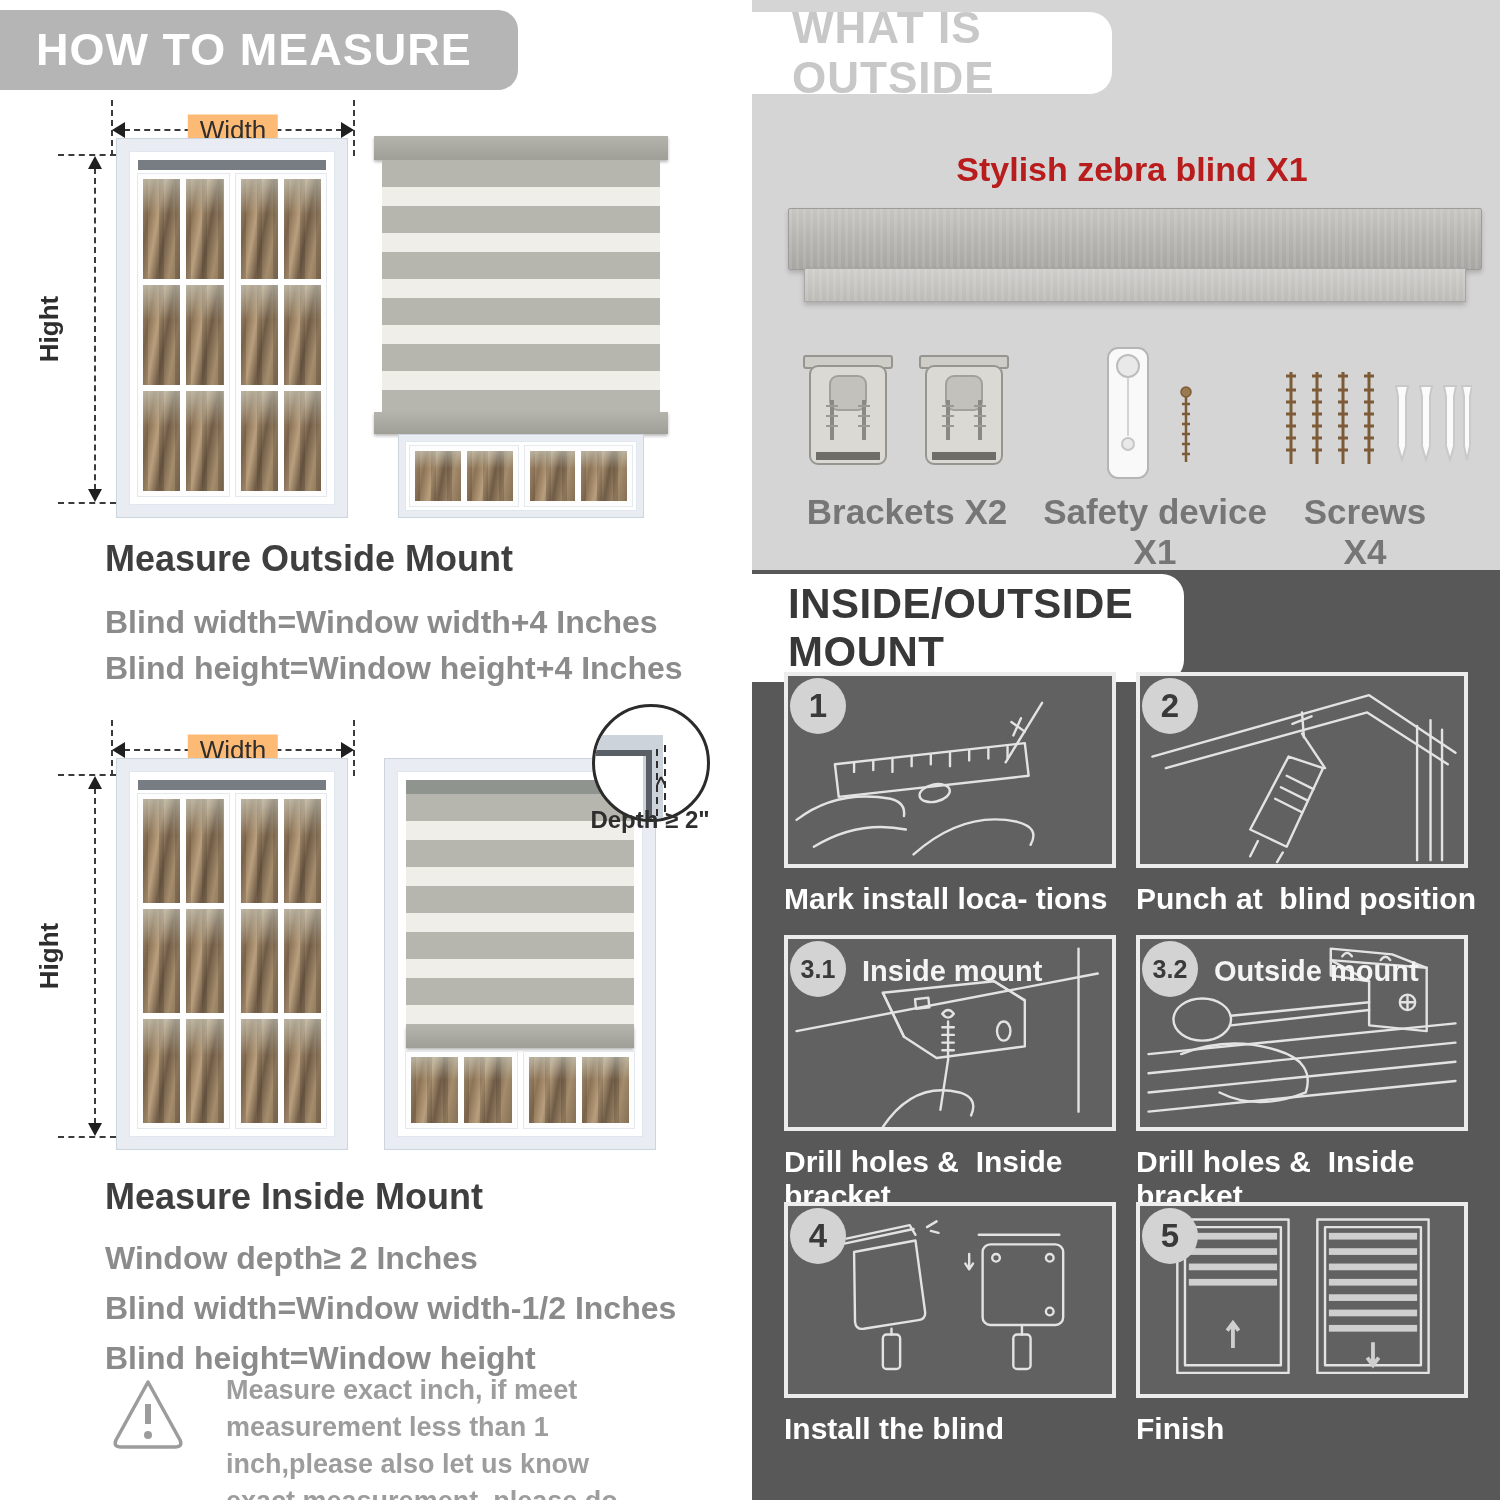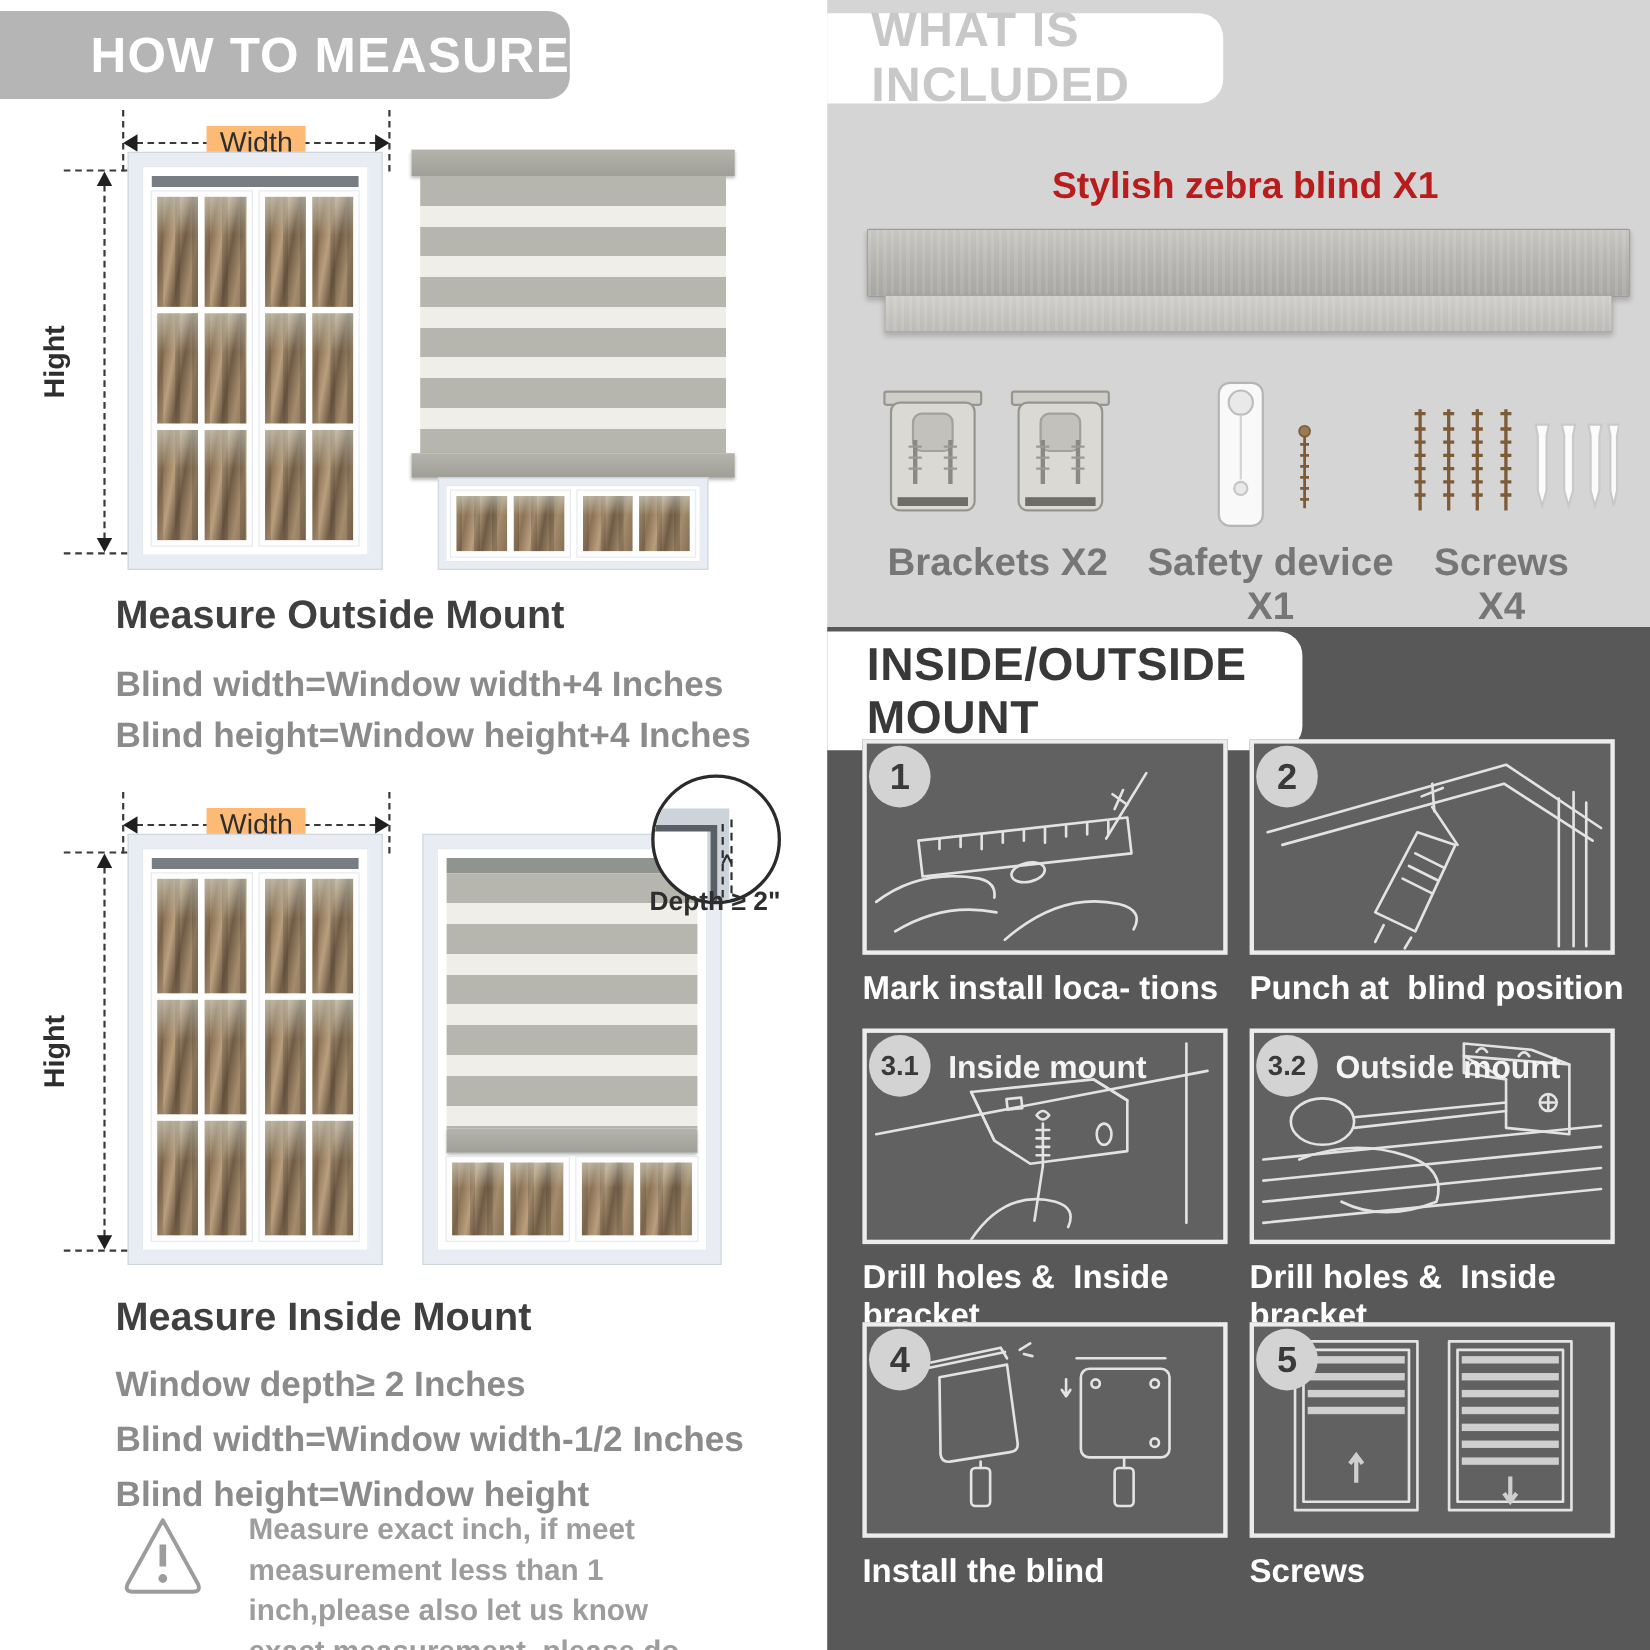--- a/index.html
+++ b/index.html
@@ -1,18 +1,18 @@
 <!DOCTYPE html>
 <html><head>
 <meta charset="utf-8">
 <style>
   html,body{margin:0;padding:0;background:#fff;}
   .canvas{position:relative;width:1500px;height:1500px;background:#ffffff;overflow:hidden;
           font-family:"Liberation Sans",sans-serif;}
-  .abs{position:absolute;justify-content:flex-end;}
+  .abs{position:absolute;}
 
   
   .left-header{left:0;top:10px;width:518px;height:80px;background:#b5b5b5;
                border-radius:0 20px 20px 0;display:flex;align-items:center;}
   .left-header span{color:#ffffff;font-size:45px;font-weight:bold;letter-spacing:1px;padding-left:36px;}
 
   .sec-title{font-size:36px;font-weight:bold;color:#3f3f3f;}
   .sec-line{font-size:32px;font-weight:bold;color:#8b8b8b;}
 
   
@@ -242,21 +242,21 @@
     <svg viewBox="0 0 76 82" width="76" height="82">
       <path d="M38,8 L70,66 Q73,73 65,73 L11,73 Q3,73 6,66 Z" fill="none" stroke="#9c9c9c" stroke-width="3.5" stroke-linejoin="round"></path>
       <line x1="38" y1="30" x2="38" y2="50" stroke="#9c9c9c" stroke-width="6"></line>
       <circle cx="38" cy="61" r="4" fill="#9c9c9c"></circle>
     </svg>
   </div>
   <div class="abs warn-text" style="left:226px;top:1372px;width:430px;">Measure exact inch, if meet measurement less than 1 inch,please also let us know exact measurement, please do not leave it</div>
 
   <div class="abs right-light">
     <div class="abs wbox" style="left:0;top:12px;width:360px;height:82px;">
-      <span class="included-title">WHAT IS INCLUDED</span>
+      <span class="included-title">WHAT IS OUTSIDE</span>
     </div>
 
     <div class="abs product-label" style="left:170px;top:150px;width:420px;">Stylish zebra blind X1</div>
 
     <div class="abs headrail" style="left:36px;top:208px;width:692px;height:60px;"></div>
     <div class="abs valance" style="left:52px;top:268px;width:660px;height:32px;"></div>
 
     <div class="abs" style="left:46px;top:348px;width:216px;height:132px;">
       <svg viewBox="0 0 216 132" width="216" height="132">
         <g>
@@ -431,16 +431,16 @@
             <rect x="194" y="76" width="92" height="7"></rect>
           <rect x="194" y="92" width="92" height="7"></rect>
             <rect x="194" y="108" width="92" height="7"></rect>
           <rect x="194" y="124" width="92" height="7"></rect>
           <path d="M94,148 v-24 M88,130 l6,-8 l6,8" stroke="#cfcfcf" stroke-width="4" fill="none"></path>
           <path d="M240,142 v22 M234,158 l6,8 l6,-8" stroke="#cfcfcf" stroke-width="4" fill="none"></path>
         </g>
       </svg>
       <div class="step-badge">5</div>
     </div>
-    <div class="step-caption" style="left:384px;top:842px;">Screws</div>
+    <div class="step-caption" style="left:384px;top:842px;">Finish</div>
   </div>
 
 </div>
 
 </body></html>

